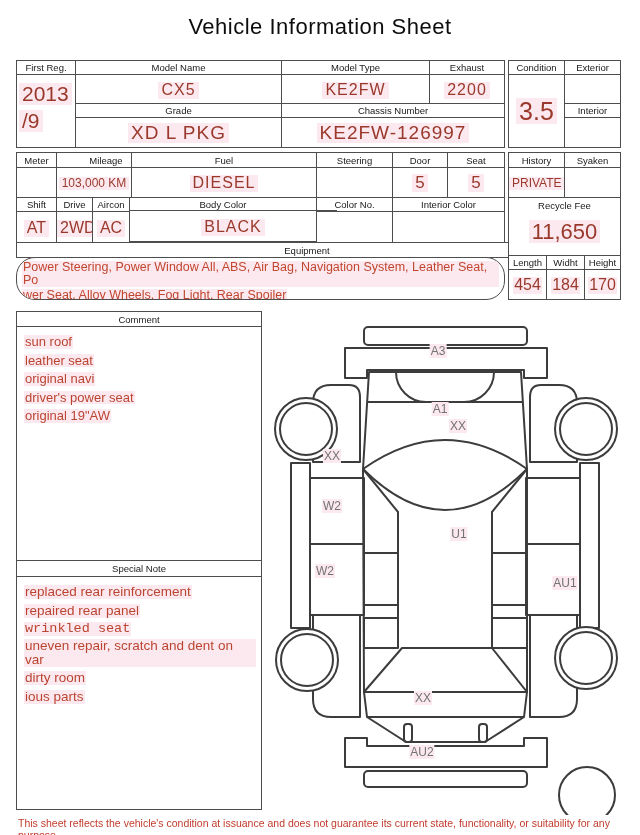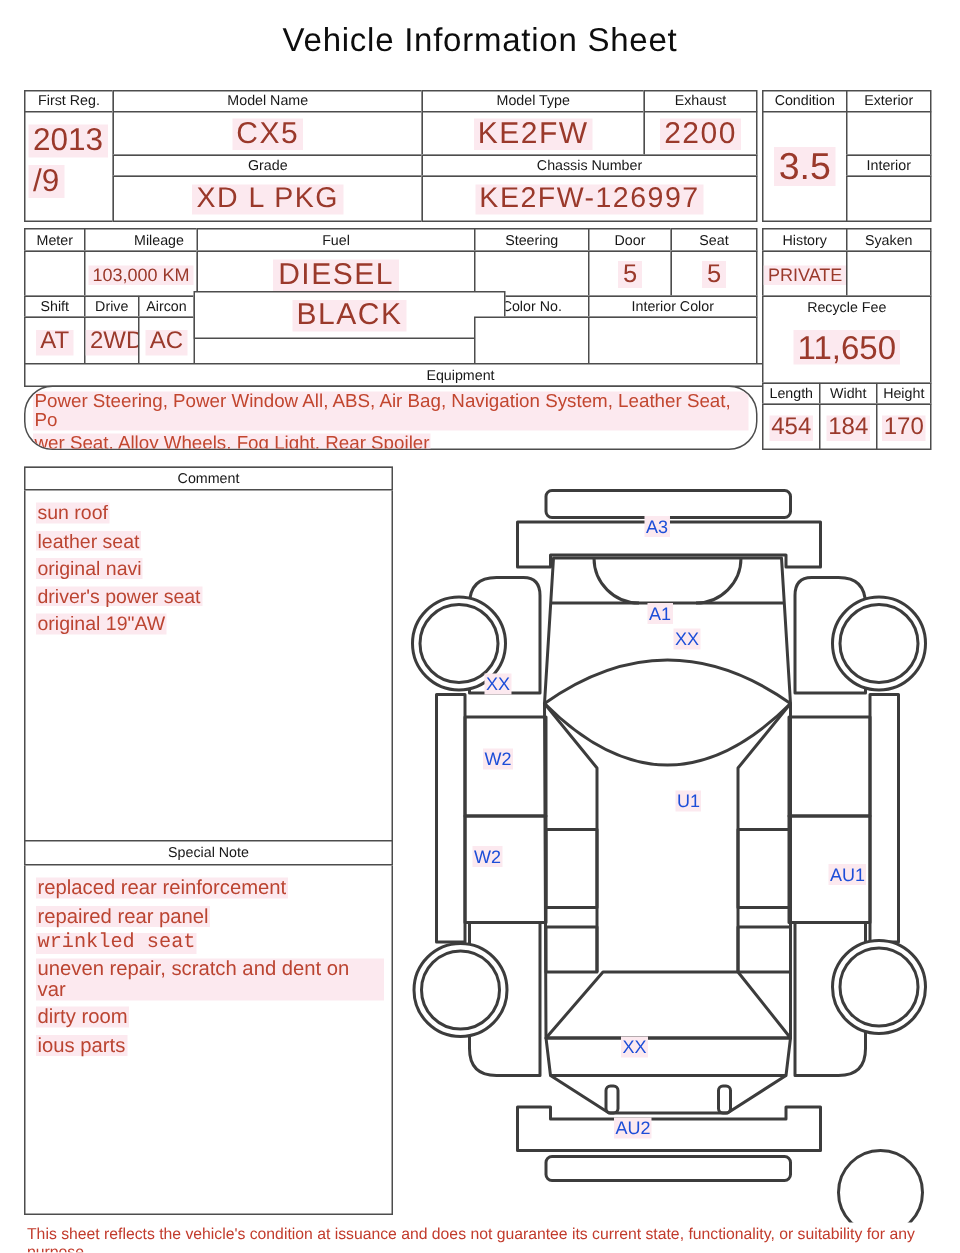--- a/index.html
+++ b/index.html
@@ -6,29 +6,29 @@
   .sheet{position:relative;width:640px;height:835px;background:#fff;
          font-family:"Liberation Sans",sans-serif;color:#111;overflow:hidden;}
   .title{position:absolute;left:0;top:14px;width:640px;text-align:center;
          font-size:22px;color:#0d0d0d;letter-spacing:.5px;}
   .box{position:absolute;}
   .cell{position:absolute;border:1px solid #4d4d4d;box-sizing:border-box;
         background:#fff;overflow:hidden;text-align:center;}
   .lbl{font-size:9.5px;color:#181818;}
   .val{color:#9a392b;}
   .hl{background:#fce9ef;padding:0 3px;display:inline-block;line-height:1.05;}
-  .big{font-size:20px;letter-spacing:1px;}
+  .big{font-size:16px;letter-spacing:1px;}
   .med{font-size:16px;}
   .sm{font-size:12px;}
   .fr-val{font-size:21px;text-align:left;padding:5px 0 0 2px;line-height:27px;}
   .eq-line{font-size:12.5px;line-height:15px;color:#c2462f;}
   .para-line{font-size:13px;line-height:18.5px;color:#bb4431;}
   .diagram{position:absolute;left:270px;top:305px;width:370px;height:510px;}
   .dmg{position:absolute;transform:translate(-50%,-50%);font-size:12px;
-       color:#1d4ed8;background:#fce9ef;padding:0 1px;white-space:nowrap;}
+       color:#737373;background:#fce9ef;padding:0 1px;white-space:nowrap;}
   .disclaimer{position:absolute;left:18px;top:817px;width:608px;
        font-size:10.5px;color:#c23b2c;}
 </style>
 </head>
 <body>
 
 <div class="sheet">
 
   <div class="title">Vehicle Information Sheet</div>
 
@@ -77,21 +77,21 @@
     <div class="cell lbl" style="left:0;top:45px;width:41px;height:15px;line-height:14px;">Shift</div>
     <div class="cell lbl" style="left:40px;top:45px;width:37px;height:15px;line-height:14px;">Drive</div>
     <div class="cell lbl" style="left:76px;top:45px;width:38px;height:15px;line-height:14px;">Aircon</div>
     <div class="cell lbl" style="left:113px;top:45px;width:188px;height:15px;line-height:14px;">Body Color</div>
     <div class="cell lbl" style="left:300px;top:45px;width:77px;height:15px;line-height:14px;">Color No.</div>
     <div class="cell lbl" style="left:376px;top:45px;width:113px;height:15px;line-height:14px;">Interior Color</div>
 
     <div class="cell val med" style="left:0;top:59px;width:41px;height:32px;line-height:31px;"><span class="hl">AT</span></div>
     <div class="cell val med" style="left:40px;top:59px;width:37px;height:32px;line-height:31px;"><span class="hl">2WD</span></div>
     <div class="cell val med" style="left:76px;top:59px;width:38px;height:32px;line-height:31px;"><span class="hl">AC</span></div>
-    <div class="cell val big" style="left:113px;top:42px;width:208px;height:32px;line-height:31px;"><span class="hl">BLACK</span></div>
+    <div class="cell val big" style="left:113px;top:58px;width:208px;height:32px;line-height:31px;"><span class="hl">BLACK</span></div>
     <div class="cell val" style="left:300px;top:59px;width:77px;height:32px;"></div>
     <div class="cell val" style="left:376px;top:59px;width:113px;height:32px;"></div>
 
     <div class="cell lbl" style="left:0;top:90px;width:582px;height:16px;line-height:15px;">Equipment</div>
     <div class="cell" style="left:0;top:105px;width:489px;height:43px;text-align:left;padding:3px 5px;border-radius:19px;">
       <div class="eq-line"><span class="hl" style="padding:0 1px;">Power Steering, Power Window  All, ABS, Air Bag, Navigation System, Leather Seat, Po</span></div>
       <div class="eq-line"><span class="hl" style="padding:0 1px;">wer Seat, Alloy Wheels, Fog Light, Rear Spoiler</span></div>
     </div>
   </div>
 

